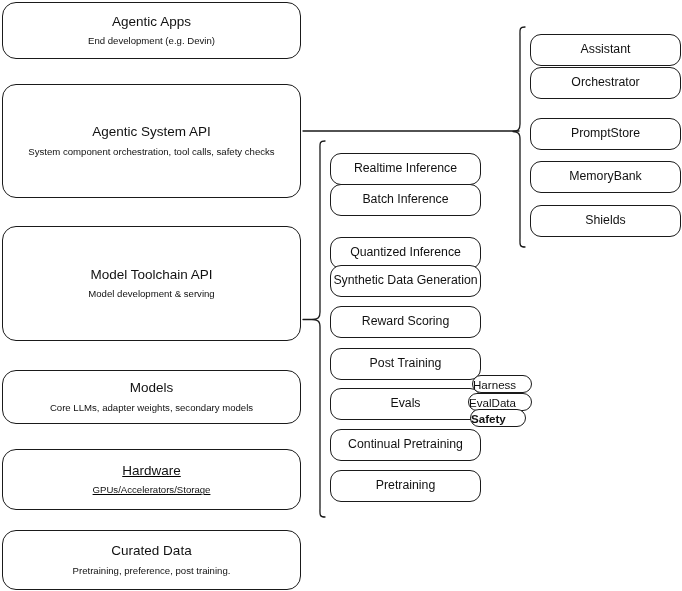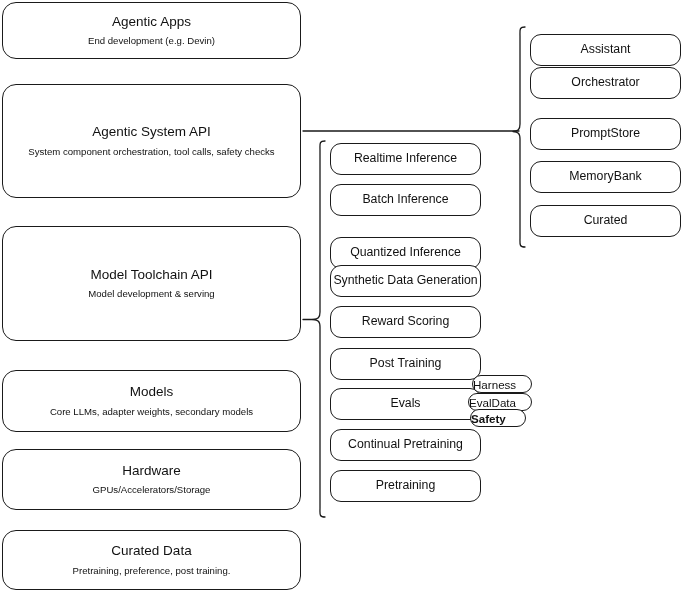--- a/index.html
+++ b/index.html
@@ -135,36 +135,36 @@
   <div class="node layer" style="top:84px; height:114px;">
     <div class="title">Agentic System API</div>
     <div class="subtitle">System component orchestration, tool calls, safety checks</div>
   </div>
 
   <div class="node layer" style="top:226px; height:115px;">
     <div class="title">Model Toolchain API</div>
     <div class="subtitle">Model development &amp; serving</div>
   </div>
 
-  <div class="node layer" style="top:370px; height:62px;">
+  <div class="node layer" style="top:370px; height:54px;">
     <div class="title">Models</div>
     <div class="subtitle">Core LLMs, adapter weights, secondary models</div>
   </div>
 
-  <div class="node layer" style="top:449px; height:61px;">
+  <div class="node layer" style="top:449px; height:61px;text-decoration:underline;">
     <div class="title">Hardware</div>
     <div class="subtitle">GPUs/Accelerators/Storage</div>
   </div>
 
   <div class="node layer" style="top:530px; height:60px;">
     <div class="title">Curated Data</div>
     <div class="subtitle">Pretraining, preference, post training.</div>
   </div>
 
-  <div class="node chip mid" style="top:143px;">
+  <div class="node chip mid" style="top:153px;">
     <span>Realtime Inference</span>
   </div>
   <div class="node chip mid" style="top:184px;">
     <span>Batch Inference</span>
   </div>
   <div class="node chip mid" style="top:225px;margin-top:12px;">
     <span>Quantized Inference</span>
   </div>
   <div class="node chip mid" style="top:265px;">
     <span>Synthetic Data Generation</span>
@@ -201,16 +201,16 @@
   <div class="node chip right" style="top:67px;">
     <span>Orchestrator</span>
   </div>
   <div class="node chip right" style="top:161px;">
     <span>MemoryBank</span>
   </div>
   <div class="node chip right" style="top:118px;">
     <span>PromptStore</span>
   </div>
   <div class="node chip right" style="top:205px;">
-    <span>Curated</span>
+    <span>Shields</span>
   </div>
 
 </div>
 
 </body></html>

